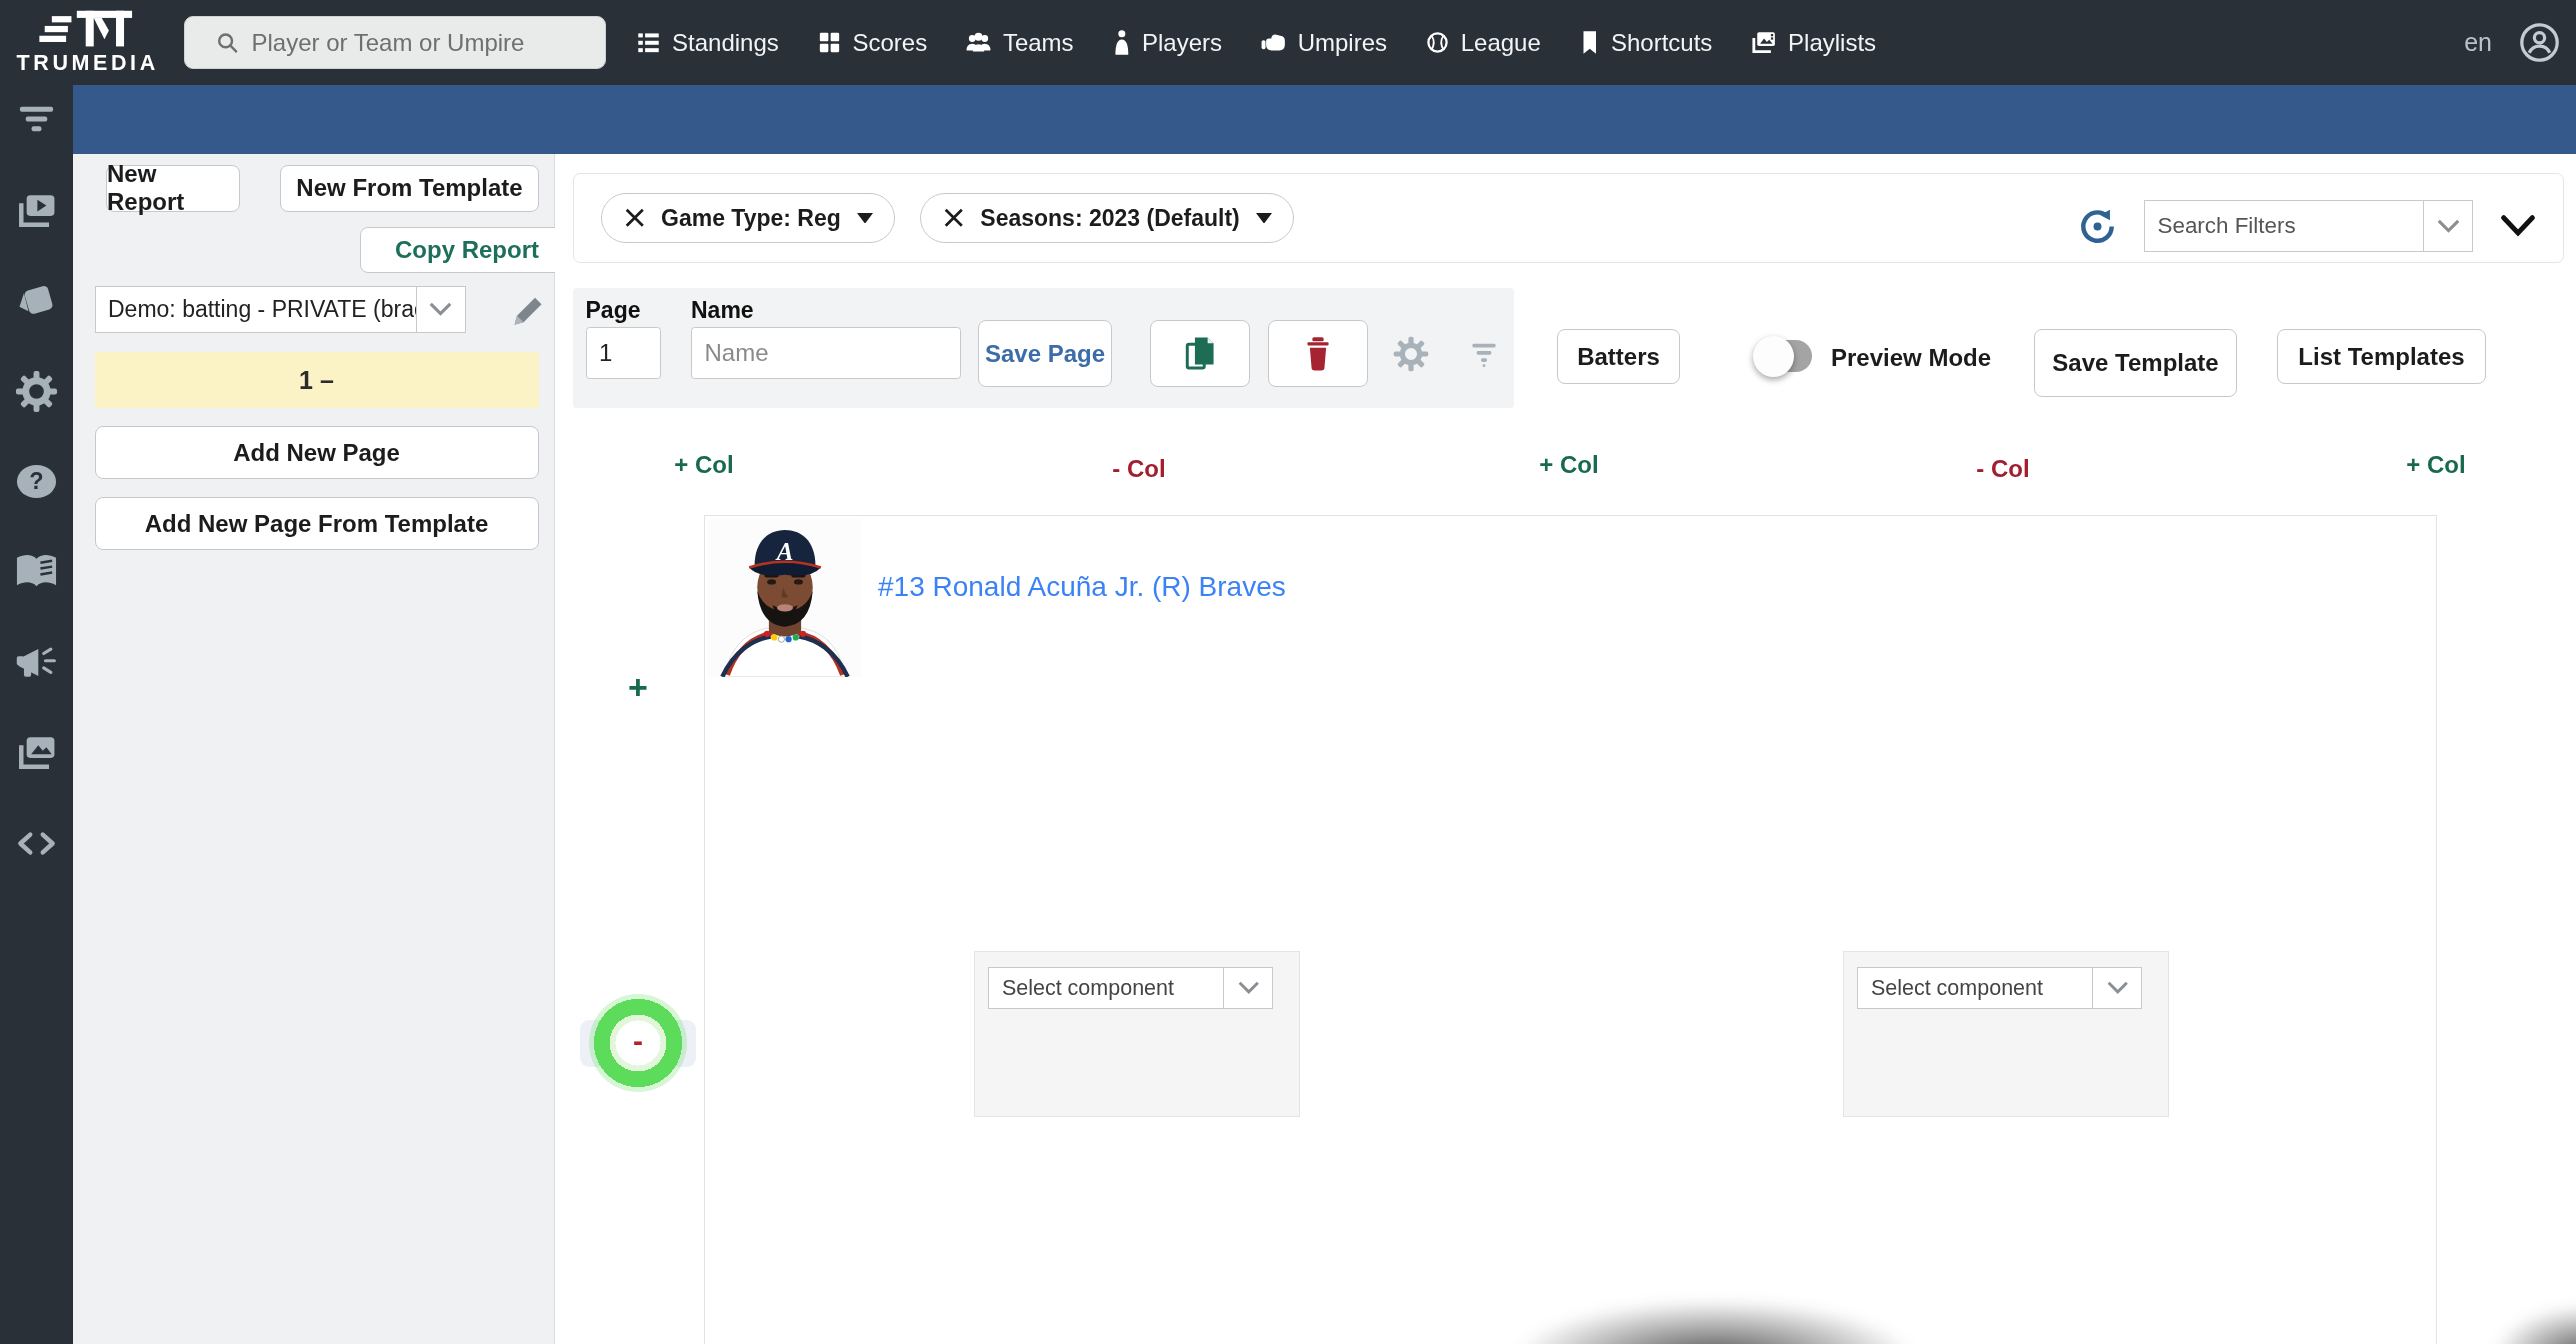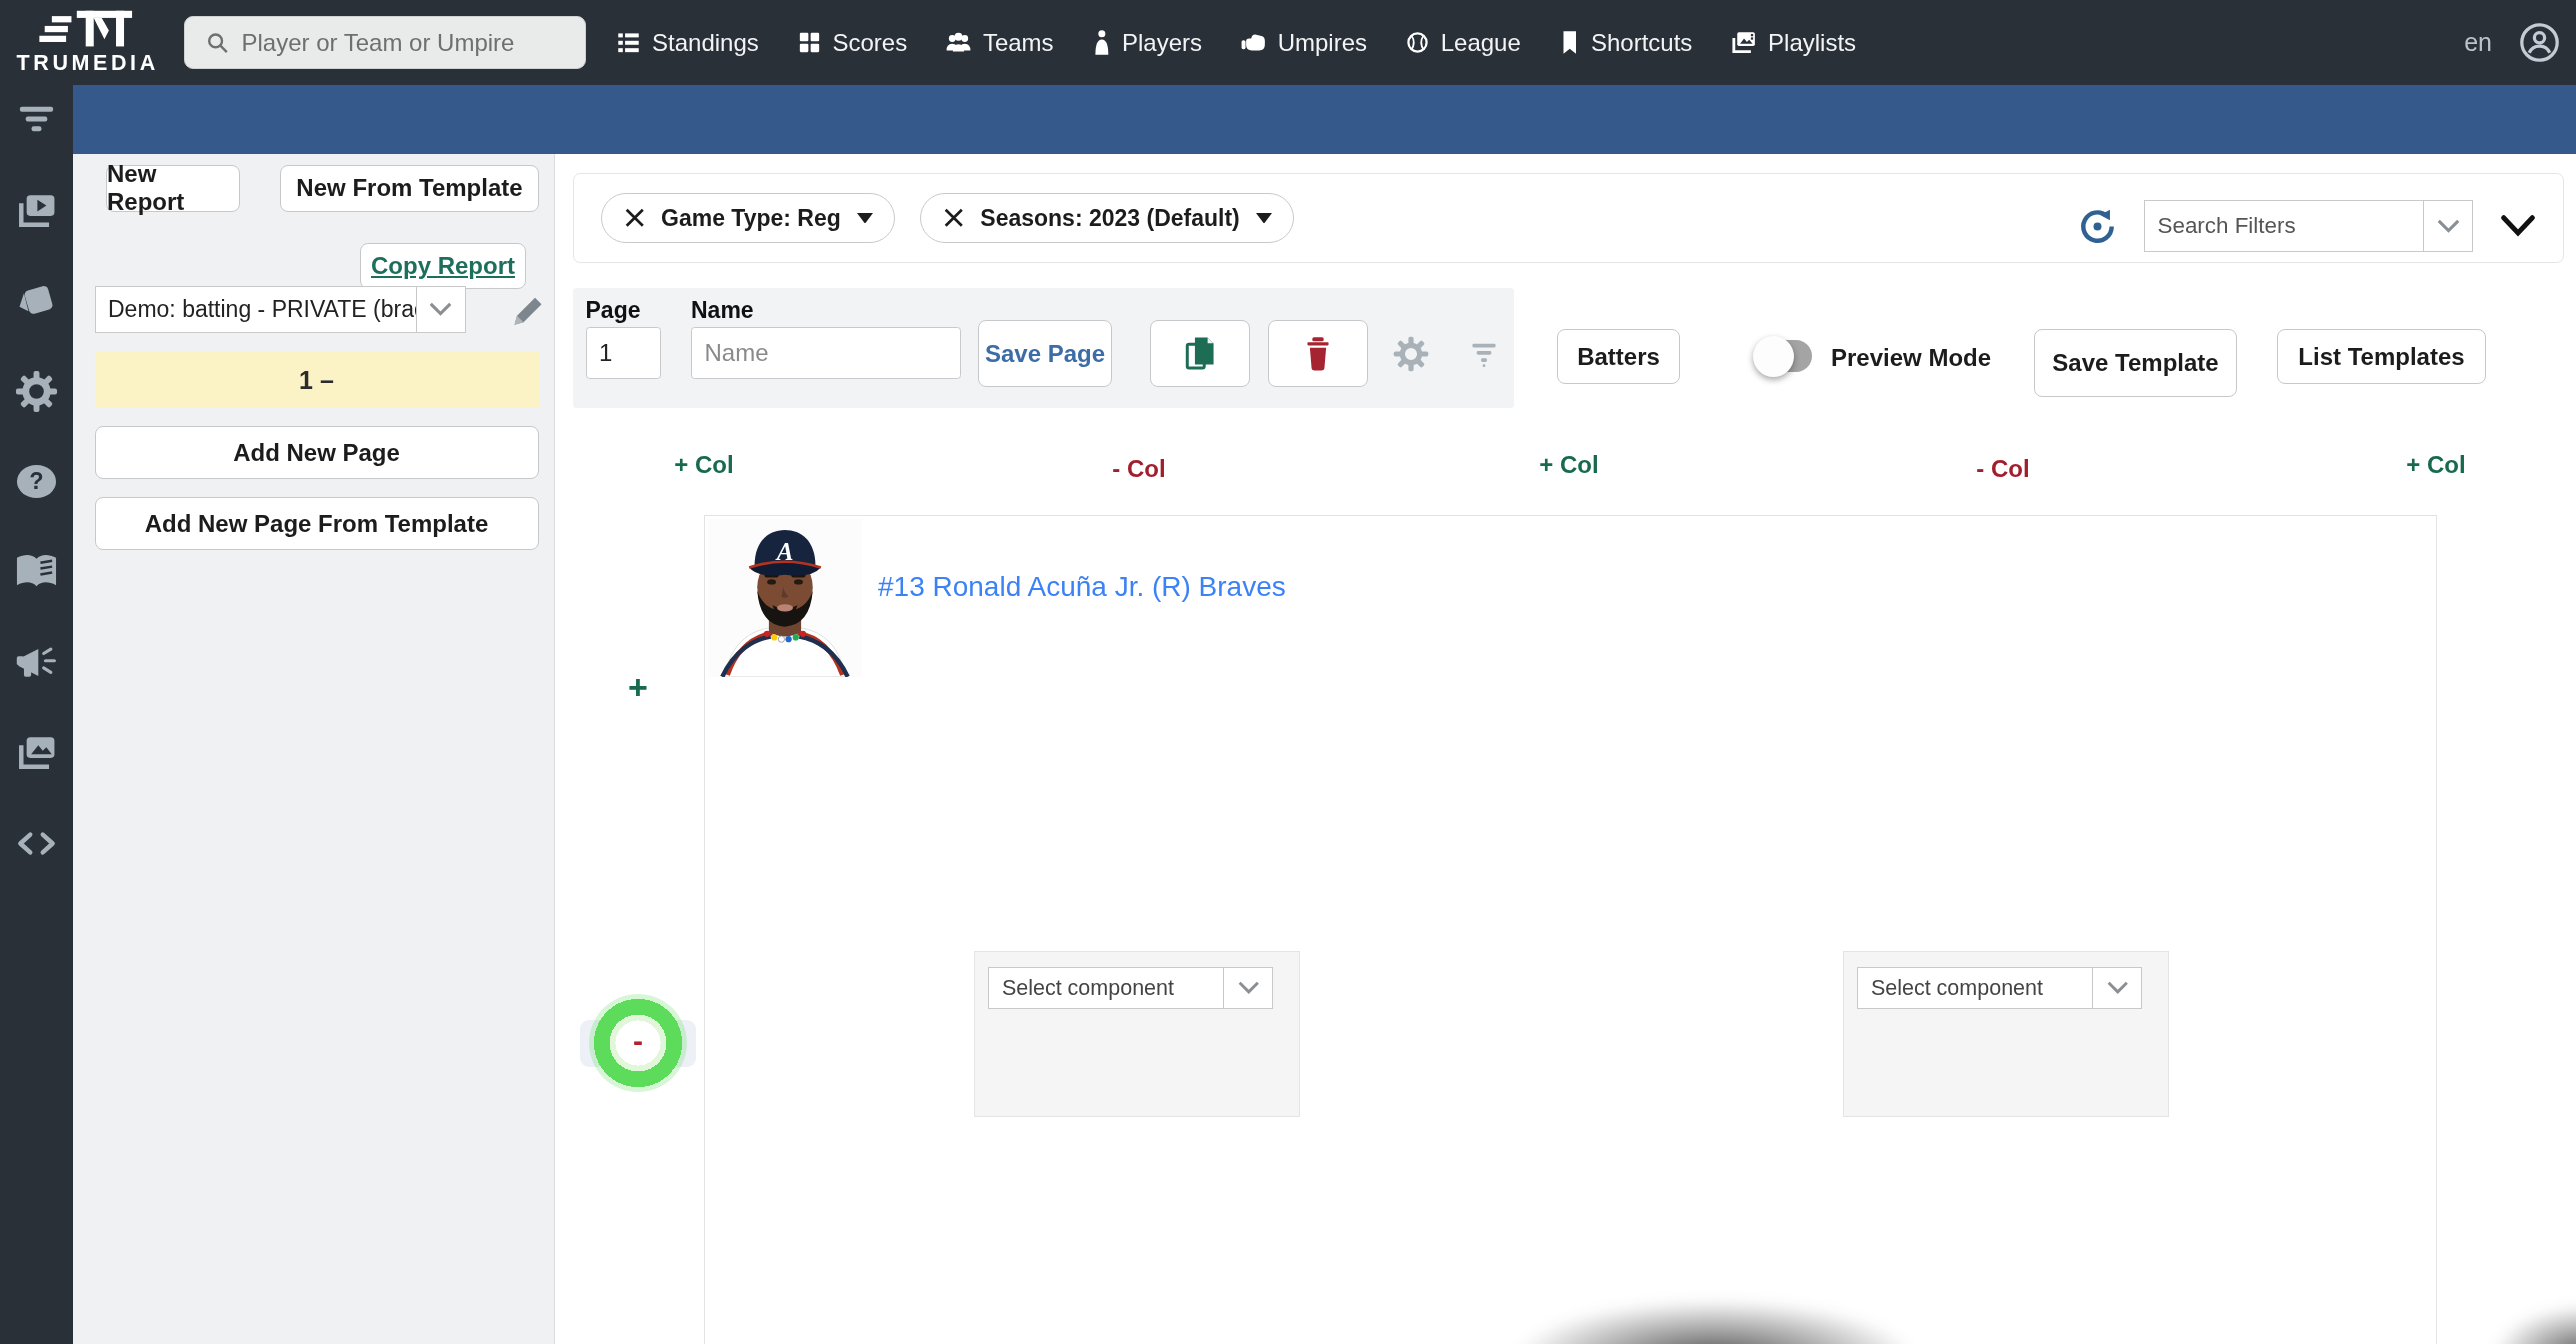--- a/index.html
+++ b/index.html
@@ -7,21 +7,21 @@
     width:2576px;height:1344px;position:relative;overflow:hidden;
     background:#fff;font-family:"Liberation Sans",sans-serif;color:#1c1c1c;
     -webkit-font-smoothing:antialiased;
   }
   
   #topnav{position:absolute;left:0;top:0;width:2576px;height:85px;background:#2a3038;
     display:flex;align-items:center;color:#f2f4f6;}
   .logo{display:flex;flex-direction:column;align-items:center;margin-left:10.7px;width:154px;}
   .logo-text{font-size:21.5px;font-weight:700;letter-spacing:3.6px;color:#fff;margin-top:1.8px;}
   .searchbox{margin-left:19.7px;width:358px;height:51px;border-radius:9px;background:#e9eaea;
-    border:0.9px solid #cfd1d2;display:flex;align-items:center;padding:0 21px;gap:10.7px;}
+    border:0.9px solid #cfd1d2;display:flex;align-items:center;padding:0 31px;gap:10.7px;}
   .searchbox input{border:none;outline:none;background:transparent;font-size:24px;color:#444;
     width:100%;font-family:inherit;}
   .searchbox input::placeholder{color:#6f6f6f;}
   .navitems{display:flex;align-items:center;gap:38px;margin-left:30px;font-size:24px;}
   .navitem{display:flex;align-items:center;gap:10.7px;cursor:pointer;white-space:nowrap;}
   .nav-right{margin-left:auto;display:flex;align-items:center;gap:27px;padding-right:16px;}
   .lang{font-size:25px;color:#b9c3cc;}
   
   #rail{position:absolute;left:0;top:85px;width:73px;height:1259px;background:#2a3038;}
   .rail-ic{position:absolute;left:15px;width:43px;height:43px;cursor:pointer;}
@@ -253,21 +253,21 @@
 
 <div id="bluebar"></div>
 
 <div id="leftpanel">
   <div class="btn pos" style="left:33px;top:10.7px;width:134px;height:47px;">
     <span>New Report</span>
   </div>
   <div class="btn pos" style="left:207px;top:10.7px;width:259px;height:47px;">
     <span>New From Template</span>
   </div>
-  <div class="btn pos teal" style="left:287px;top:89px;width:166px;height:46px;text-decoration:underline;">
+  <div class="btn pos teal" style="left:287px;top:73px;width:214px;height:46px;">
     <span>Copy Report</span>
   </div>
 
   <div class="select pos" style="left:21.5px;top:132px;width:371px;height:47px;">
     <div class="lbl">Demo: batting - PRIVATE (brad...</div>
     <div class="chev">
       <svg width="23" height="14.3" viewBox="0 0 26 16">
         <polyline points="2,2 13,13 24,2" fill="none" stroke="#8a8f94" stroke-width="3.5"></polyline>
       </svg>
     </div>

